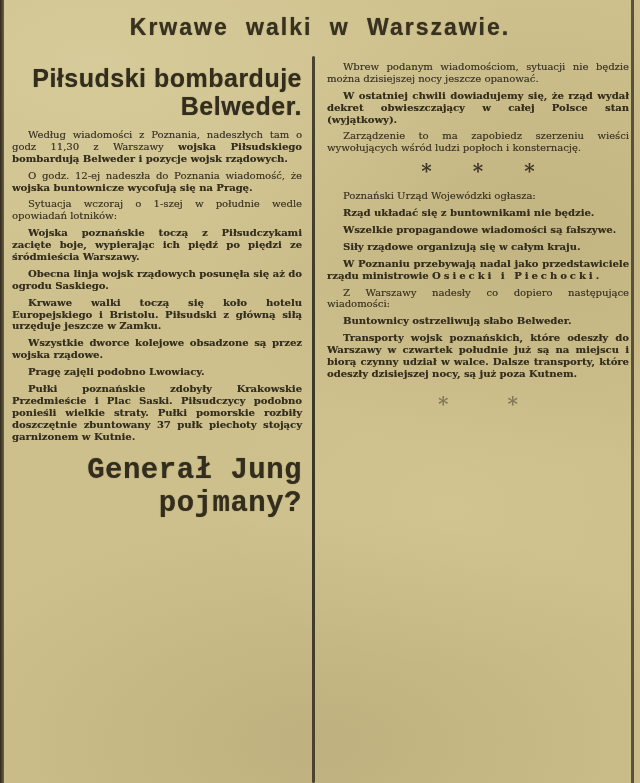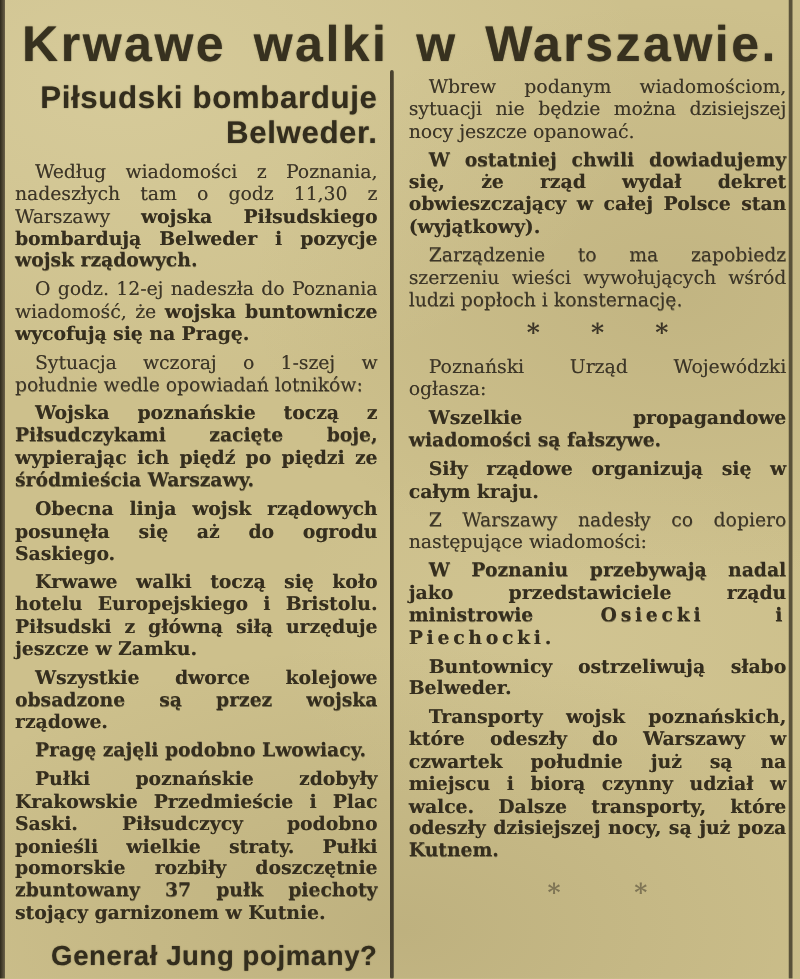--- a/index.html
+++ b/index.html
@@ -23,38 +23,38 @@
   .edge-right{position:absolute;right:6px;top:0;bottom:0;width:3px;
     background:#453e2b;opacity:.85;z-index:2;}
   .watermark{
     position:absolute;top:7px;left:57px;z-index:3;
     font-family:"DejaVu Sans Mono",monospace;font-size:14px;font-weight:bold;
     color:#3e3a30;opacity:.9;
   }
   .headline{
     margin:0;padding-top:14px;text-align:center;
     font-family:"Liberation Sans",sans-serif;font-weight:bold;
-    font-size:40px;letter-spacing:2px;word-spacing:9px;color:#37311f;
+    font-size:23px;letter-spacing:2px;word-spacing:9px;color:#37311f;
     text-shadow:0 0 1px rgba(50,45,25,.7);
   }
   .columns{position:absolute;top:56px;left:6px;right:9px;bottom:0;display:flex;}
   .col{box-sizing:border-box;}
   .col-left{width:306px;padding:2px 10px 0 6px;}
   .divider{width:3px;border-radius:2px;
     background:linear-gradient(#4a4330,#3b3524 60%,#4a4330);}
   .col-right{flex:1;padding:5px 2px 0 12px;}
   .h-sub{
     font-family:"Liberation Sans",sans-serif;font-weight:bold;text-align:right;
     font-size:25px;line-height:1.12;margin:6px 0 9px;color:#332d1d;
     letter-spacing:.5px;text-shadow:0 0 1px rgba(50,45,25,.6);
   }
-  .h-jung{font-size:22px;margin:13px 0 20px;}
+  .h-jung{font-size:29px;margin:13px 0 20px;font-family:Liberation Mono, monospace;}
   .para{
     margin:0 0 5px;text-indent:16px;text-align:justify;
-    font-size:15px;line-height:1.19;
+    font-size:10px;line-height:1.19;
     text-shadow:.2px .2px .5px rgba(60,52,35,.55);
   }
   .b{font-weight:bold;color:#352e1e;}
   .sp{letter-spacing:3px;font-weight:bold;}
   .stars{
     text-align:center;font-size:20px;font-weight:bold;
     word-spacing:34px;margin:2px 0 7px;color:#3c3527;
   }
   .stars-faint{opacity:.5;margin-top:12px;word-spacing:52px;}
 </style>
@@ -93,26 +93,27 @@
     <div class="divider"></div>
 
     <div class="col col-right">
       <p class="para">Wbrew podanym wiadomościom, sytuacji nie będzie można dzisiejszej nocy jeszcze opanować.</p>
       <p class="para b">W ostatniej chwili dowiadujemy się, że rząd wydał dekret obwieszczający w całej Polsce stan (wyjątkowy).</p>
       <p class="para">Zarządzenie to ma zapobiedz szerzeniu wieści wywołujących wśród ludzi popłoch i konsternację.</p>
 
       <div class="stars">* * *</div>
 
       <p class="para">Poznański Urząd Wojewódzki ogłasza:</p>
+      <p class="para b">Rząd układać się z buntownikami nie będzie.</p>
       <p class="para b">Wszelkie propagandowe wiadomości są fałszywe.</p>
       <p class="para b">Siły rządowe organizują się w całym kraju.</p>
 
+      <p class="para b"><span>W Poznaniu przebywają nadal jako przedstawiciele rządu ministrowie</span> <span class="sp">Osiecki i Piechocki.</span></p>
+
       <p class="para">Z Warszawy nadesły co dopiero następujące wiadomości:</p>
-
-      <p class="para b"><span>W Poznaniu przebywają nadal jako przedstawiciele rządu ministrowie</span> <span class="sp">Osiecki i Piechocki.</span></p>
       <p class="para b">Buntownicy ostrzeliwują słabo Belweder.</p>
       <p class="para b">Transporty wojsk poznańskich, które odeszły do Warszawy w czwartek południe już są na miejscu i biorą czynny udział w walce. Dalsze transporty, które odeszły dzisiejszej nocy, są już poza Kutnem.</p>
 
       <div class="stars stars-faint">* *</div>
     </div>
 
   </div>
 </div>
 
 </body></html>

